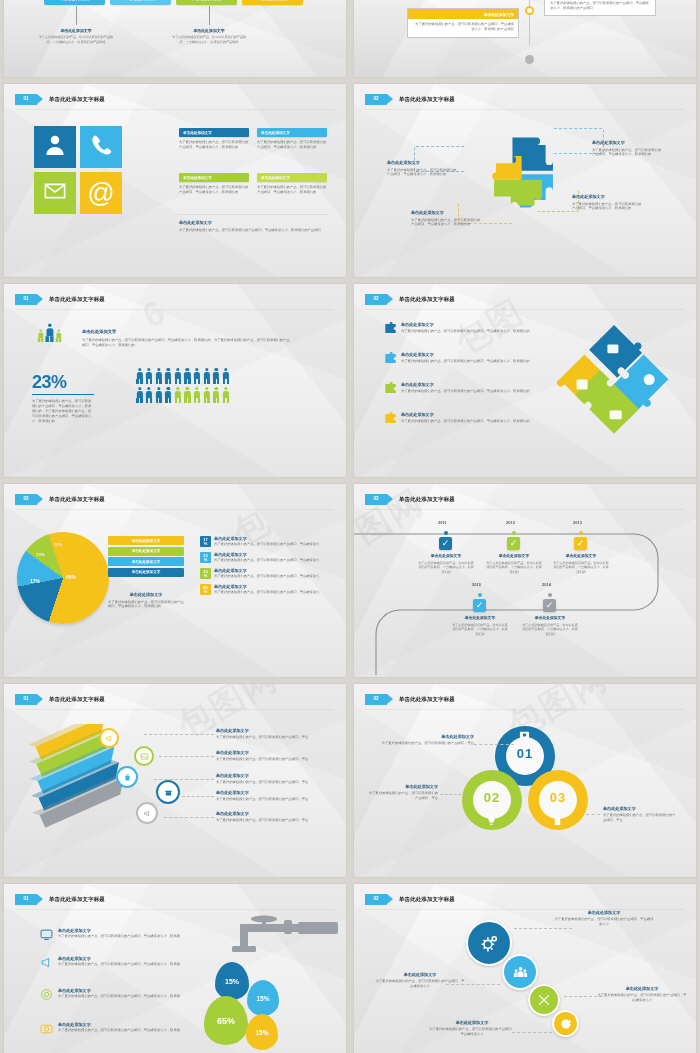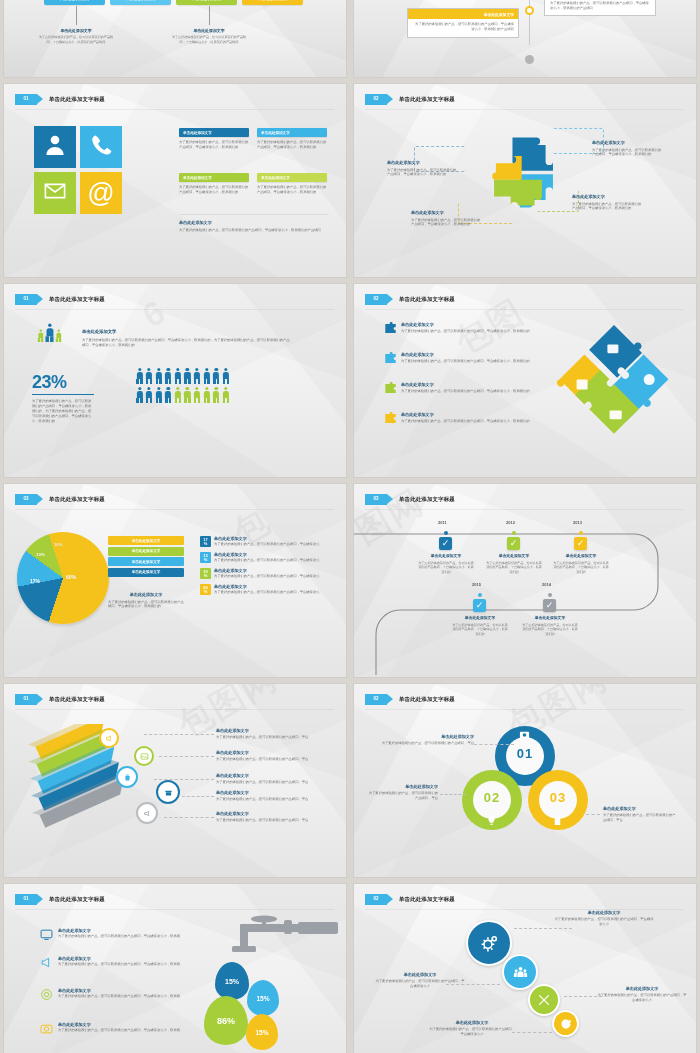--- a/index.html
+++ b/index.html
@@ -868,21 +868,21 @@
         </g>
       </svg>
 
       <div class="drop" style="left:211px; top:78px; width:34px; height:38px; background:#1a78ac; font-size:7px;">
         <span>15%</span>
       </div>
       <div class="drop" style="left:243px; top:96px; width:32px; height:36px; background:#3cb4e5; font-size:6.6px;">
         <span>15%</span>
       </div>
       <div class="drop" style="left:200px; top:112px; width:44px; height:49px; background:#a6ce39; font-size:9px;">
-        <span>86%</span>
+        <span>65%</span>
       </div>
       <div class="drop" style="left:242px; top:130px; width:32px; height:36px; background:#f5c21b; font-size:6.6px;">
         <span>15%</span>
       </div>
     </div>
   </div>
 
   <div class="slide">
     <div class="poly"></div>
     <div class="inner">

